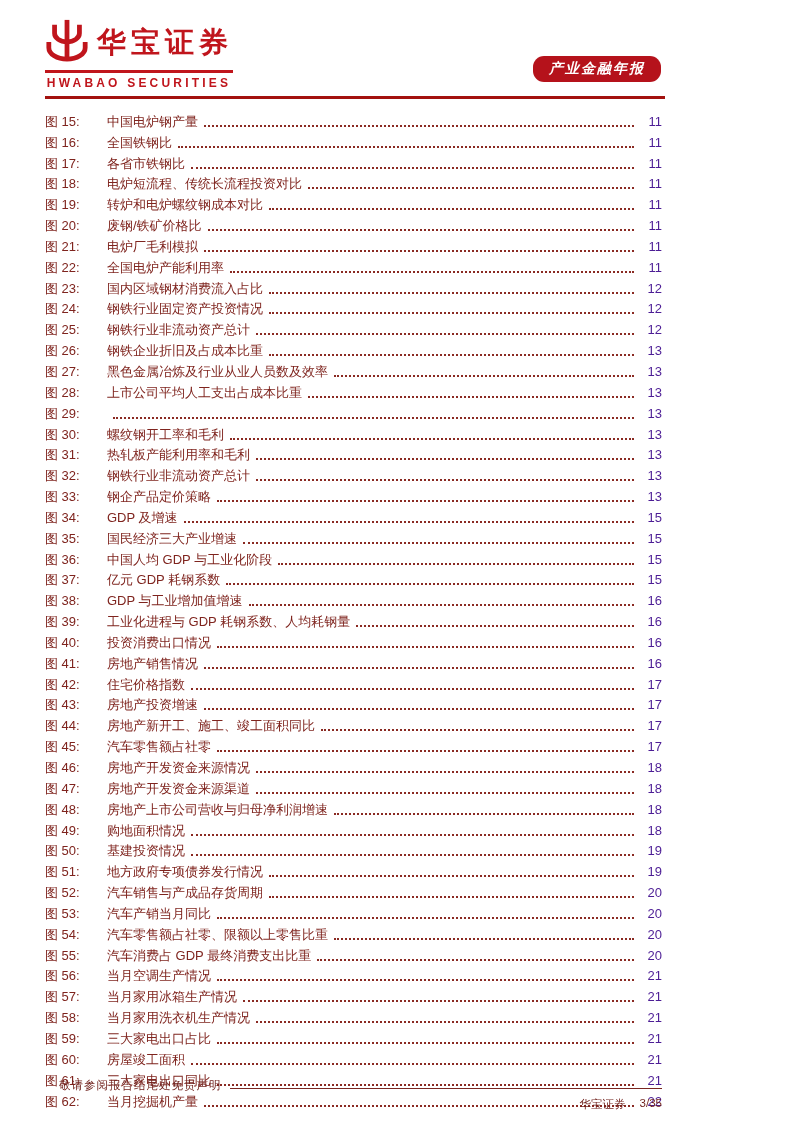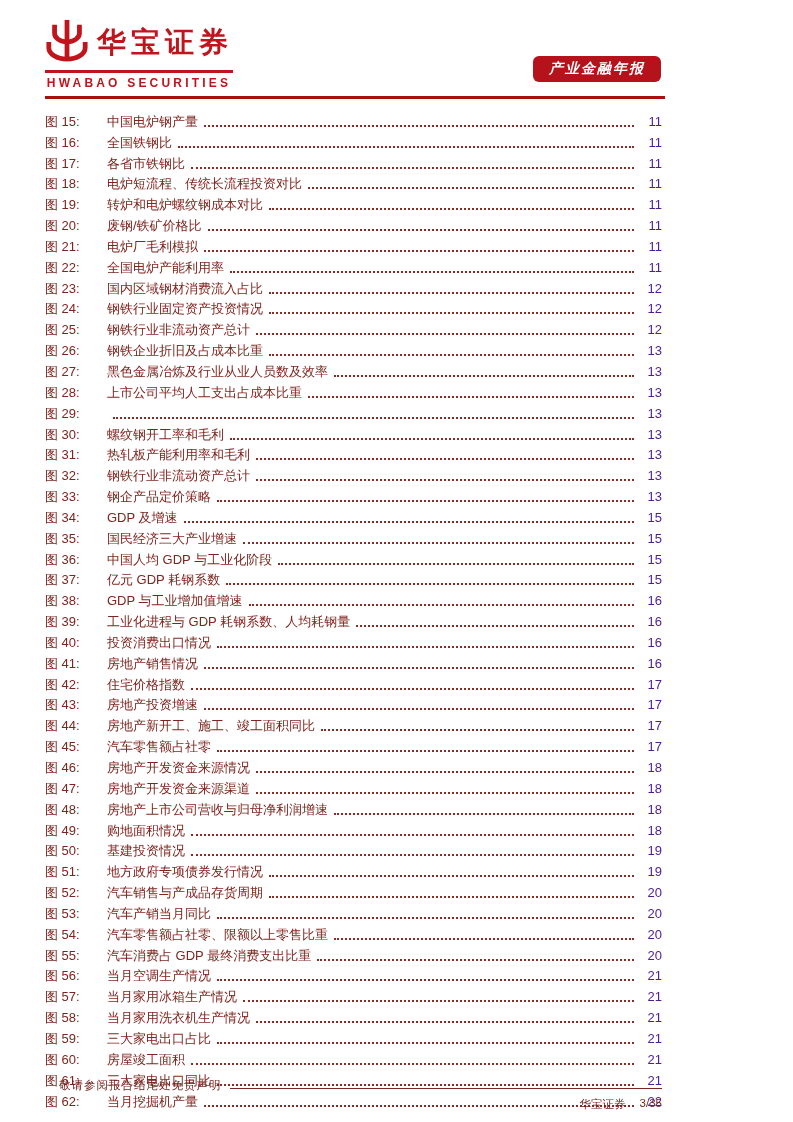--- a/index.html
+++ b/index.html
@@ -24,21 +24,21 @@
     color:#c0151c; font-size:29px; font-weight:bold; letter-spacing:5px;
     line-height:1;
   }
   .brand-rule { height:3px; background:#c0151c; margin:4px 0 3px 0; }
   .brand-en {
     color:#c0151c; font-size:12px; font-weight:bold; letter-spacing:3.2px;
     text-align:center;
   }
   .badge {
     background:#b5121b; color:#ffffff; font-size:14px; font-weight:bold;
-    font-style:italic; padding:4px 16px; border-radius:6px;
+    font-style:italic; padding:4px 16px; border-radius:11px;
     margin-bottom:8px; letter-spacing:2px; white-space:nowrap;
   }
 
   
   .toc { margin:10px 45px 0 45px; }
   .toc-row {
     display:flex; align-items:flex-end; height:20.85px; overflow:hidden;
     cursor:pointer;
   }
   .toc-label {

